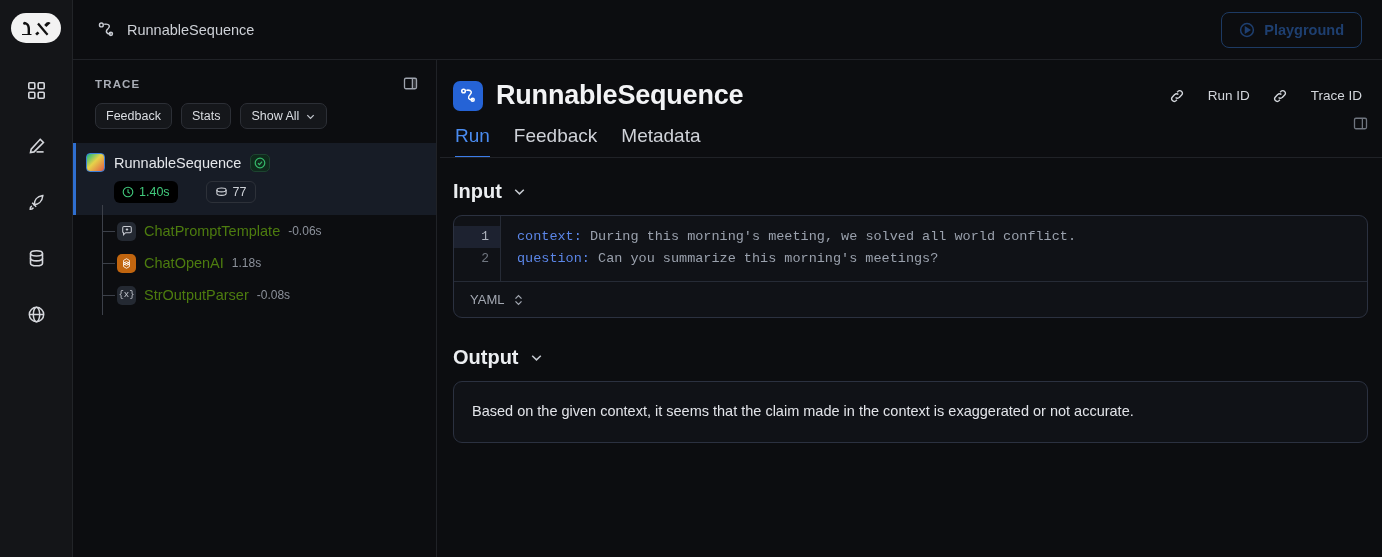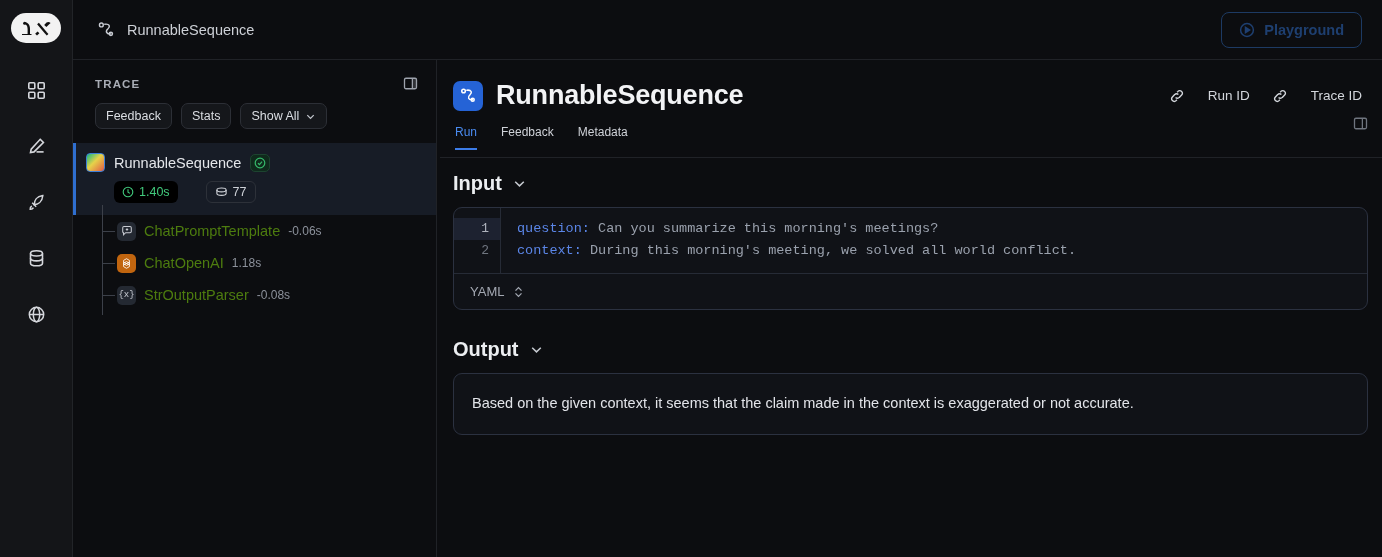--- a/index.html
+++ b/index.html
@@ -134,21 +134,21 @@
   .dh-row { display: flex; align-items: center; gap: 13px; }
   .dh-icon {
     width: 30px; height: 30px; border-radius: 7px; background: #2563d6;
     display: flex; align-items: center; justify-content: center; flex: 0 0 30px;
   }
   .dh-title { font-size: 27px; font-weight: 700; color: #f2f3f5; letter-spacing: -0.2px; }
   .dh-right { margin-left: auto; display: flex; gap: 22px; align-items: center; }
   .idlink { display: flex; align-items: center; gap: 23px; font-size: 13.5px; color: #d3d6dc; cursor: pointer; }
 
   .tabs { display: flex; gap: 24px; margin: 14px 0 0 2px; position: relative; }
-  .tab { font-size: 12px; color: #cfd2d8; padding-bottom: 9px; cursor: pointer; }
+  .tab { font-size: 19px; color: #cfd2d8; padding-bottom: 9px; cursor: pointer; }
   .tab.active { color: #4a8bf0; border-bottom: 2px solid #3c7ce8; }
   .tabs-rule { position: absolute; left: 440px; right: 0; top: 157px; height: 1px; background: #202227; }
   .detail-panel-toggle { position: absolute; right: 14px; top: 56px; cursor: pointer; }
 
   .detail-body { flex: 1; overflow: hidden; padding: 22px 14px 0 16px; }
 
   .sec-head {
     display: flex; align-items: center; gap: 10px; margin-bottom: 12px; cursor: pointer;
   }
   .sec-title { font-size: 20px; font-weight: 700; color: #eceef1; }
@@ -414,26 +414,26 @@
           </div>
 
           <div class="code-card">
             <div class="code-rows">
               <div class="gutter">
                 <div class="active">1</div>
                 <div>2</div>
               </div>
               <div class="codelines">
                 <div class="codeline">
+                  <span class="k">context</span><span class="k">:</span>
+                  <span class="v">During this morning's meeting, we solved all world conflict.</span>
+                </div>
+                <div class="codeline">
                   <span class="k">question</span><span class="k">:</span>
                   <span class="v">Can you summarize this morning's meetings?</span>
-                </div>
-                <div class="codeline">
-                  <span class="k">context</span><span class="k">:</span>
-                  <span class="v">During this morning's meeting, we solved all world conflict.</span>
                 </div>
               </div>
             </div>
             <div class="code-foot">
               <span class="lang-select">
                 <span>YAML</span>
                 <svg width="11" height="14" viewBox="0 0 10 14" fill="none" stroke="#a3a8b2" stroke-width="1.3">
                   <path d="M2 5.6 L5 2.6 L8 5.6"></path>
                     <path d="M2 8.4 L5 11.4 L8 8.4"></path>
                 </svg>

